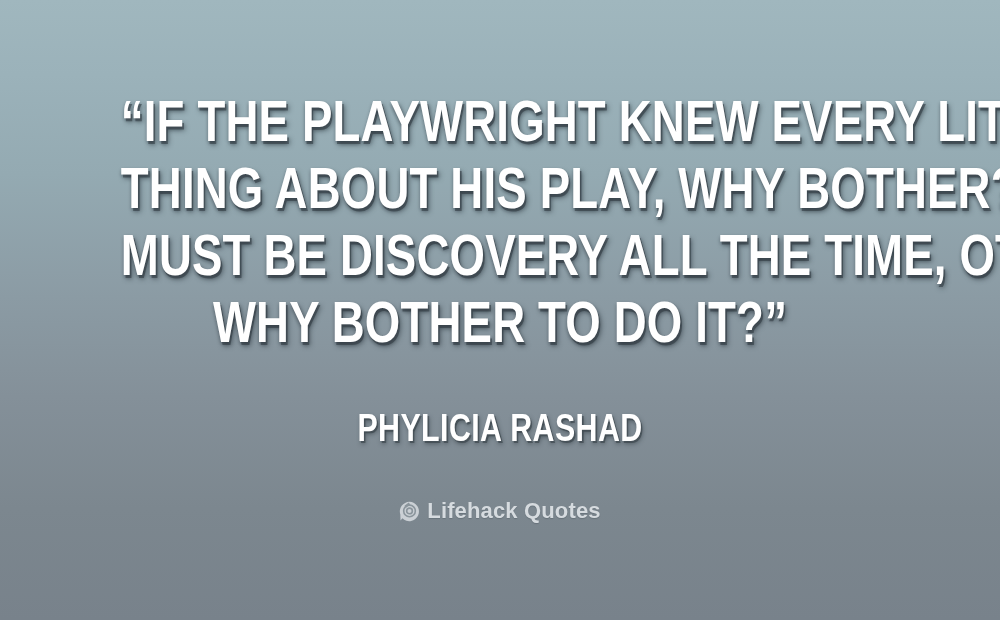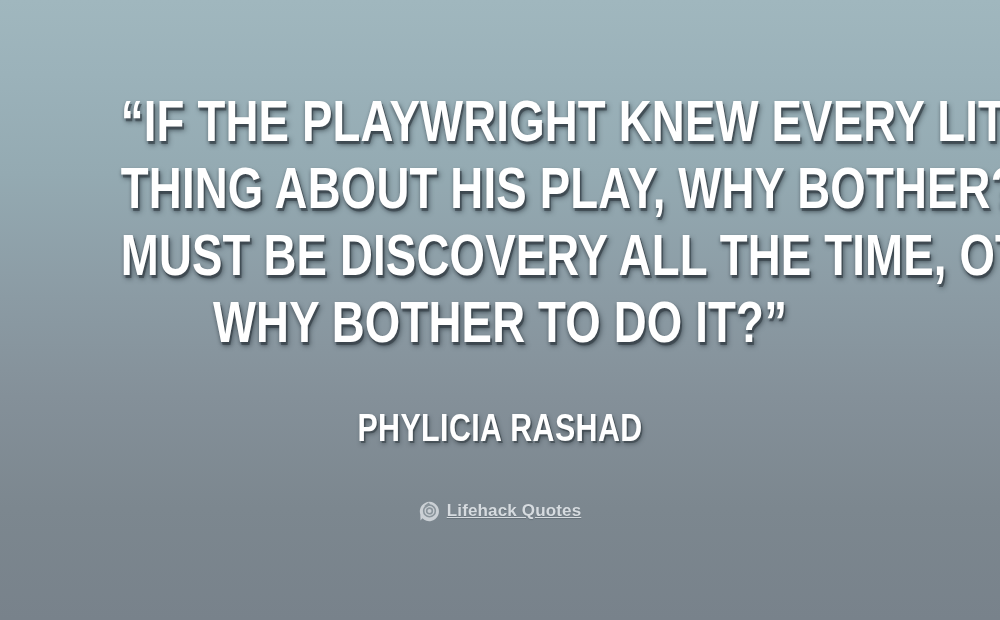--- a/index.html
+++ b/index.html
@@ -90,26 +90,25 @@
     width: 21px;
     height: 21px;
     display: block;
     flex: 0 0 auto;
     opacity: 0.88;
   }
   .brand-text {
     color: #d6dbdf;
     font-family: "Liberation Sans", "DejaVu Sans", sans-serif;
     font-weight: 700;
-    font-size: 17px;
+    font-size: 22px;
     line-height: 20px;
     letter-spacing: 0.15px;
     white-space: nowrap;
     text-shadow: 0 1px 1px rgba(45,55,62,0.25);
-    text-decoration: underline;
   }
 </style>
 </head>
 <body>
 
 <div id="canvas">
 
   <div class="quote-block">
     <span class="quote-line">“IF THE PLAYWRIGHT KNEW EVERY LITTLE</span>
     <span class="quote-line">THING ABOUT HIS PLAY, WHY BOTHER? THERE</span>

